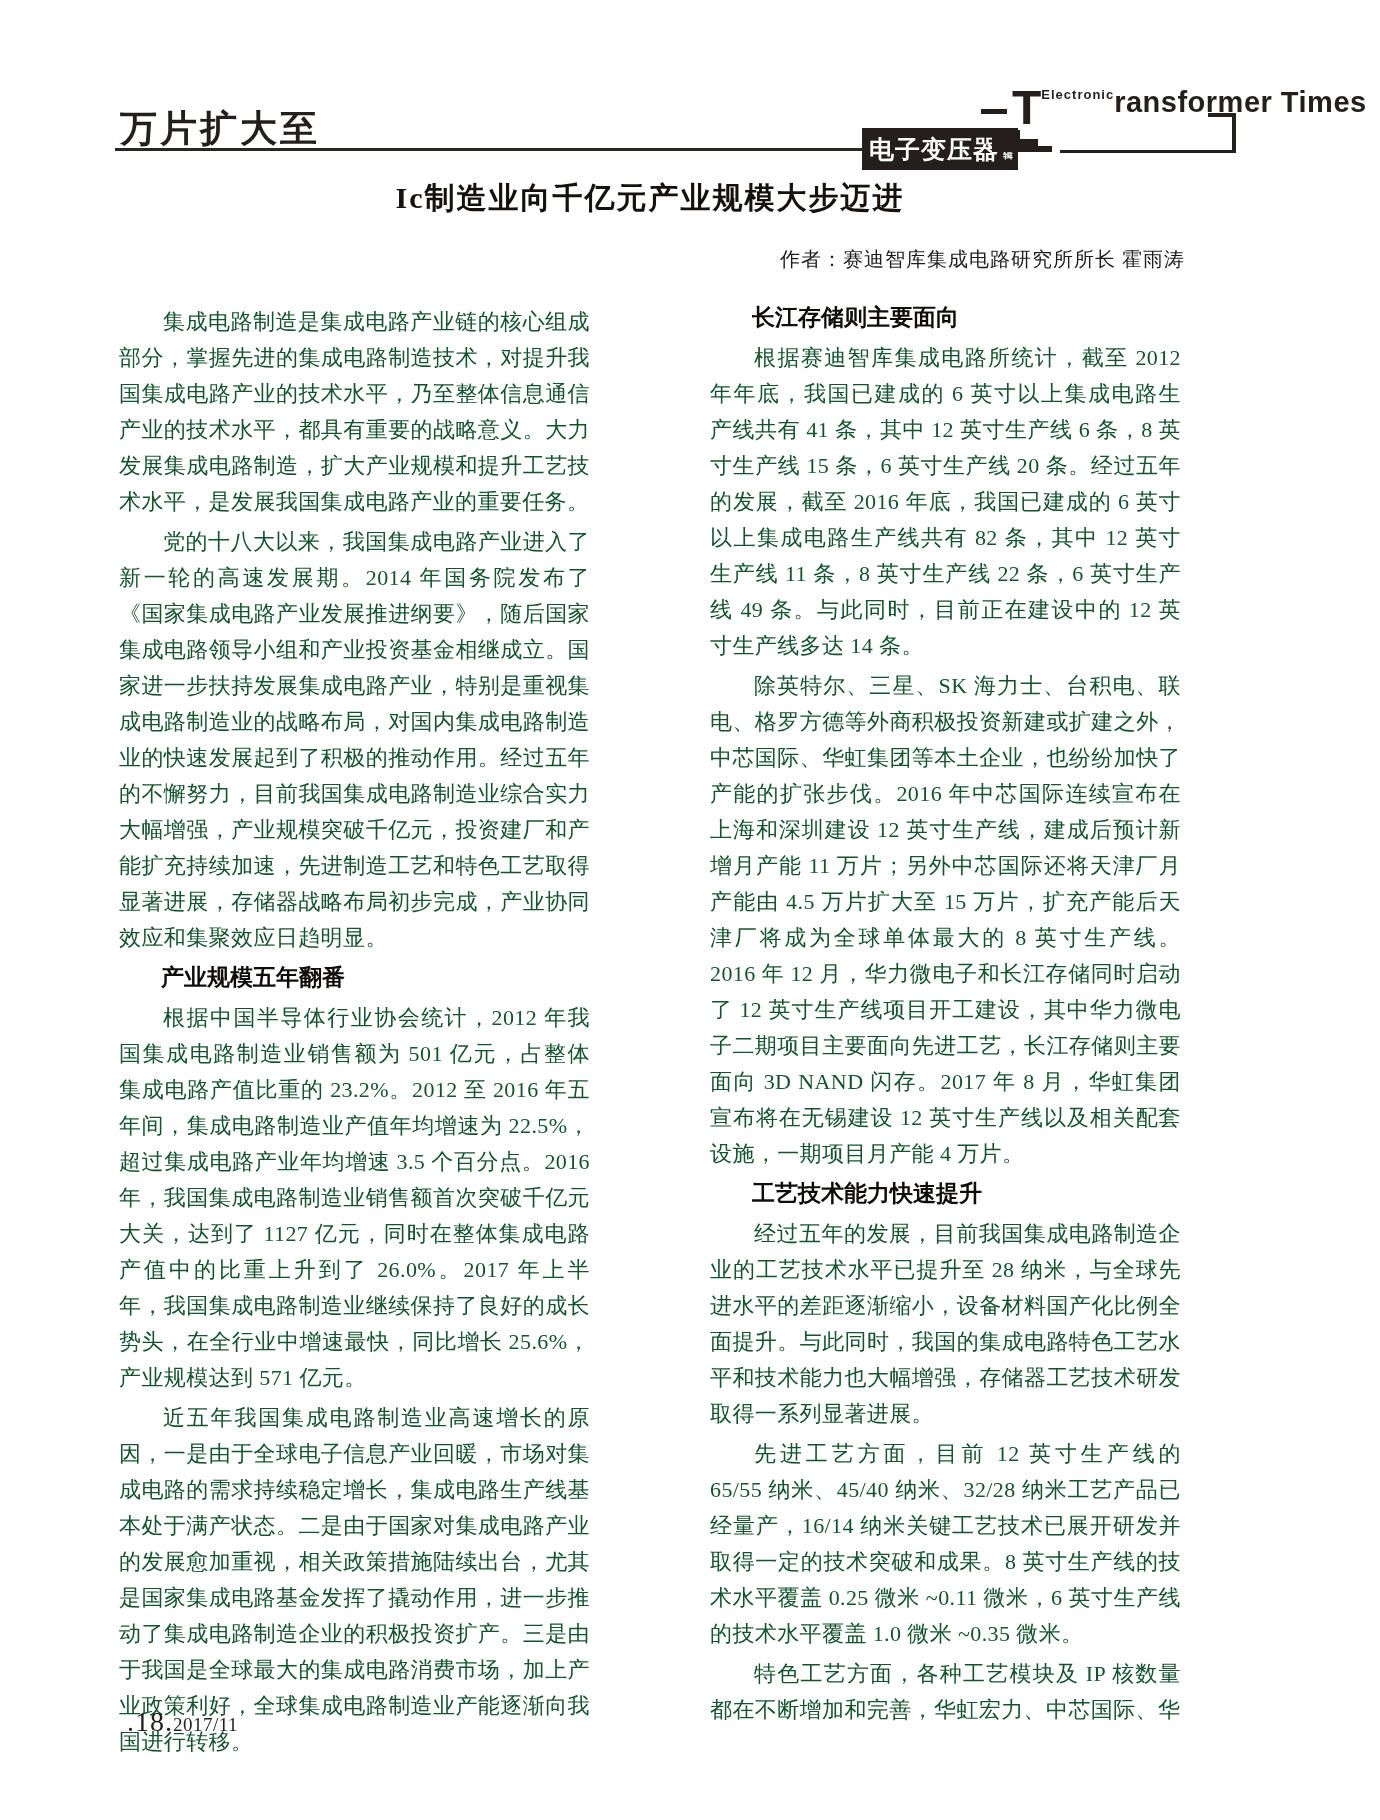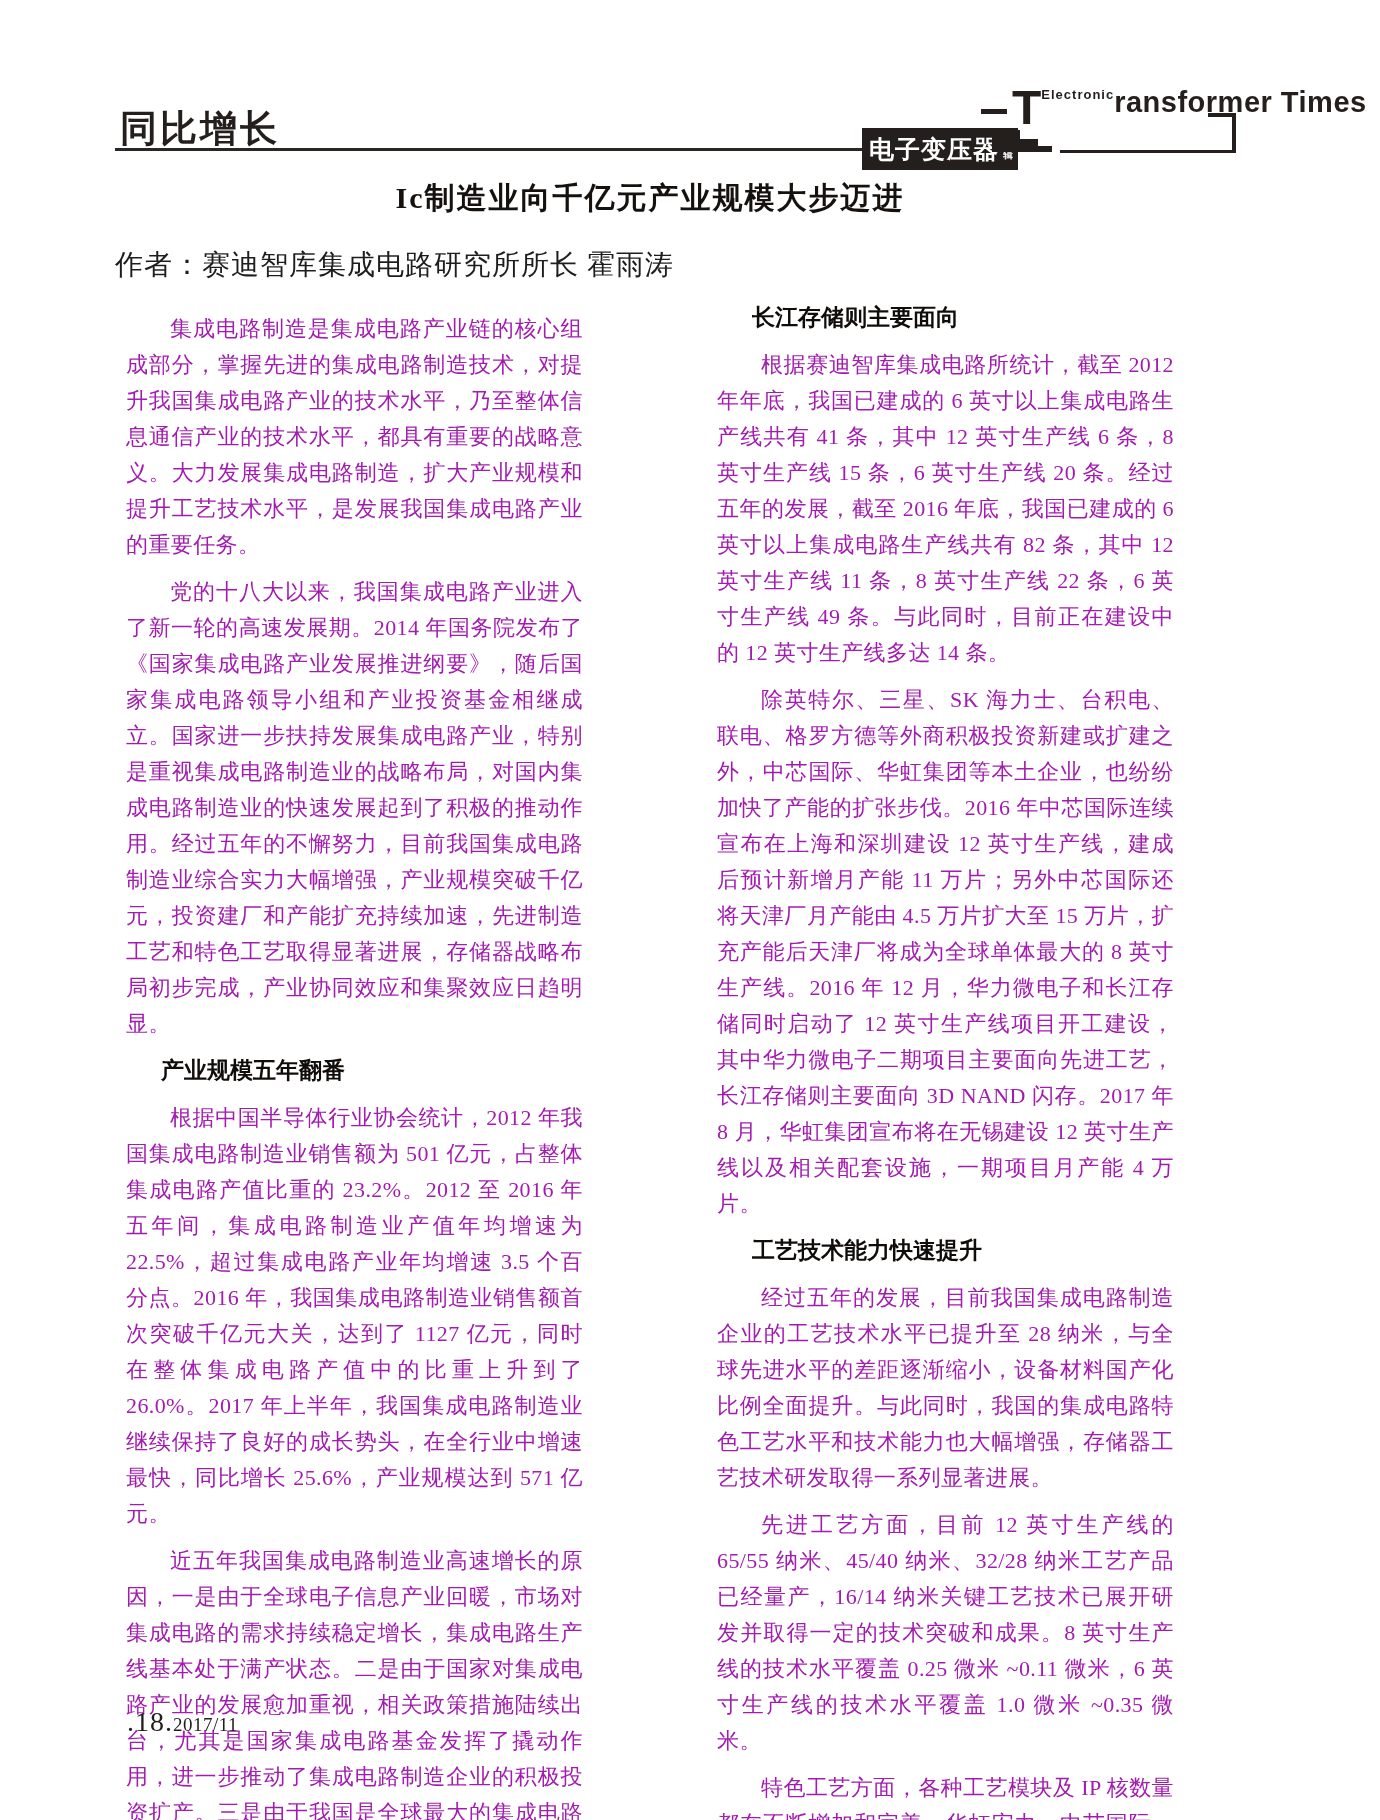--- a/index.html
+++ b/index.html
@@ -116,45 +116,45 @@
     font-size: 30px;
     font-weight: 700;
     letter-spacing: 2px;
     color: #15110e;
   }
   .byline {
     position: absolute;
     left: 115px;
     top: 246px;
     width: 1070px;
-    text-align: left;
-    font-size: 28px;
+    text-align: right;
+    font-size: 20px;
     letter-spacing: 1px;
     color: #1d1d1d;
   }
 
   
   .columns {
     position: absolute;
     left: 115px;
     top: 300px;
     width: 1070px;
     height: 1520px;
     display: flex;
     gap: 112px;
   }
   .col { width: 479px; }
   .body-para {
-    margin: 11px;
+    margin: 4px;
     font-size: 22px;
     line-height: 36px;
     letter-spacing: 0.4px;
     text-align: justify;
     text-indent: 2em;
-    color: #a21caf;
+    color: #14532d;
   }
   .sub-heading {
     margin: 0;
     font-size: 23px;
     line-height: 36px;
     font-weight: 700;
     text-indent: 2em;
     color: #0f0c0a;
   }
 
@@ -168,21 +168,21 @@
     color: #211d1a;
   }
   .footer .page-num { font-size: 28px; font-weight: 400; letter-spacing: 1px; }
   .footer .issue    { font-size: 19px; letter-spacing: 0.5px; }
 </style>
 </head>
 <body>
 
 <div class="page">
 
-  <div class="section-label">同比增长</div>
+  <div class="section-label">万片扩大至</div>
   <div class="header-rule"></div>
 
   <div class="masthead-dash"></div>
   <div class="masthead">
     <span class="big-t">T</span>
     <span class="stack">
       <span class="electronic">Electronic</span>
       <span class="rest-word">ransformer Times</span>
     </span>
   </div>

